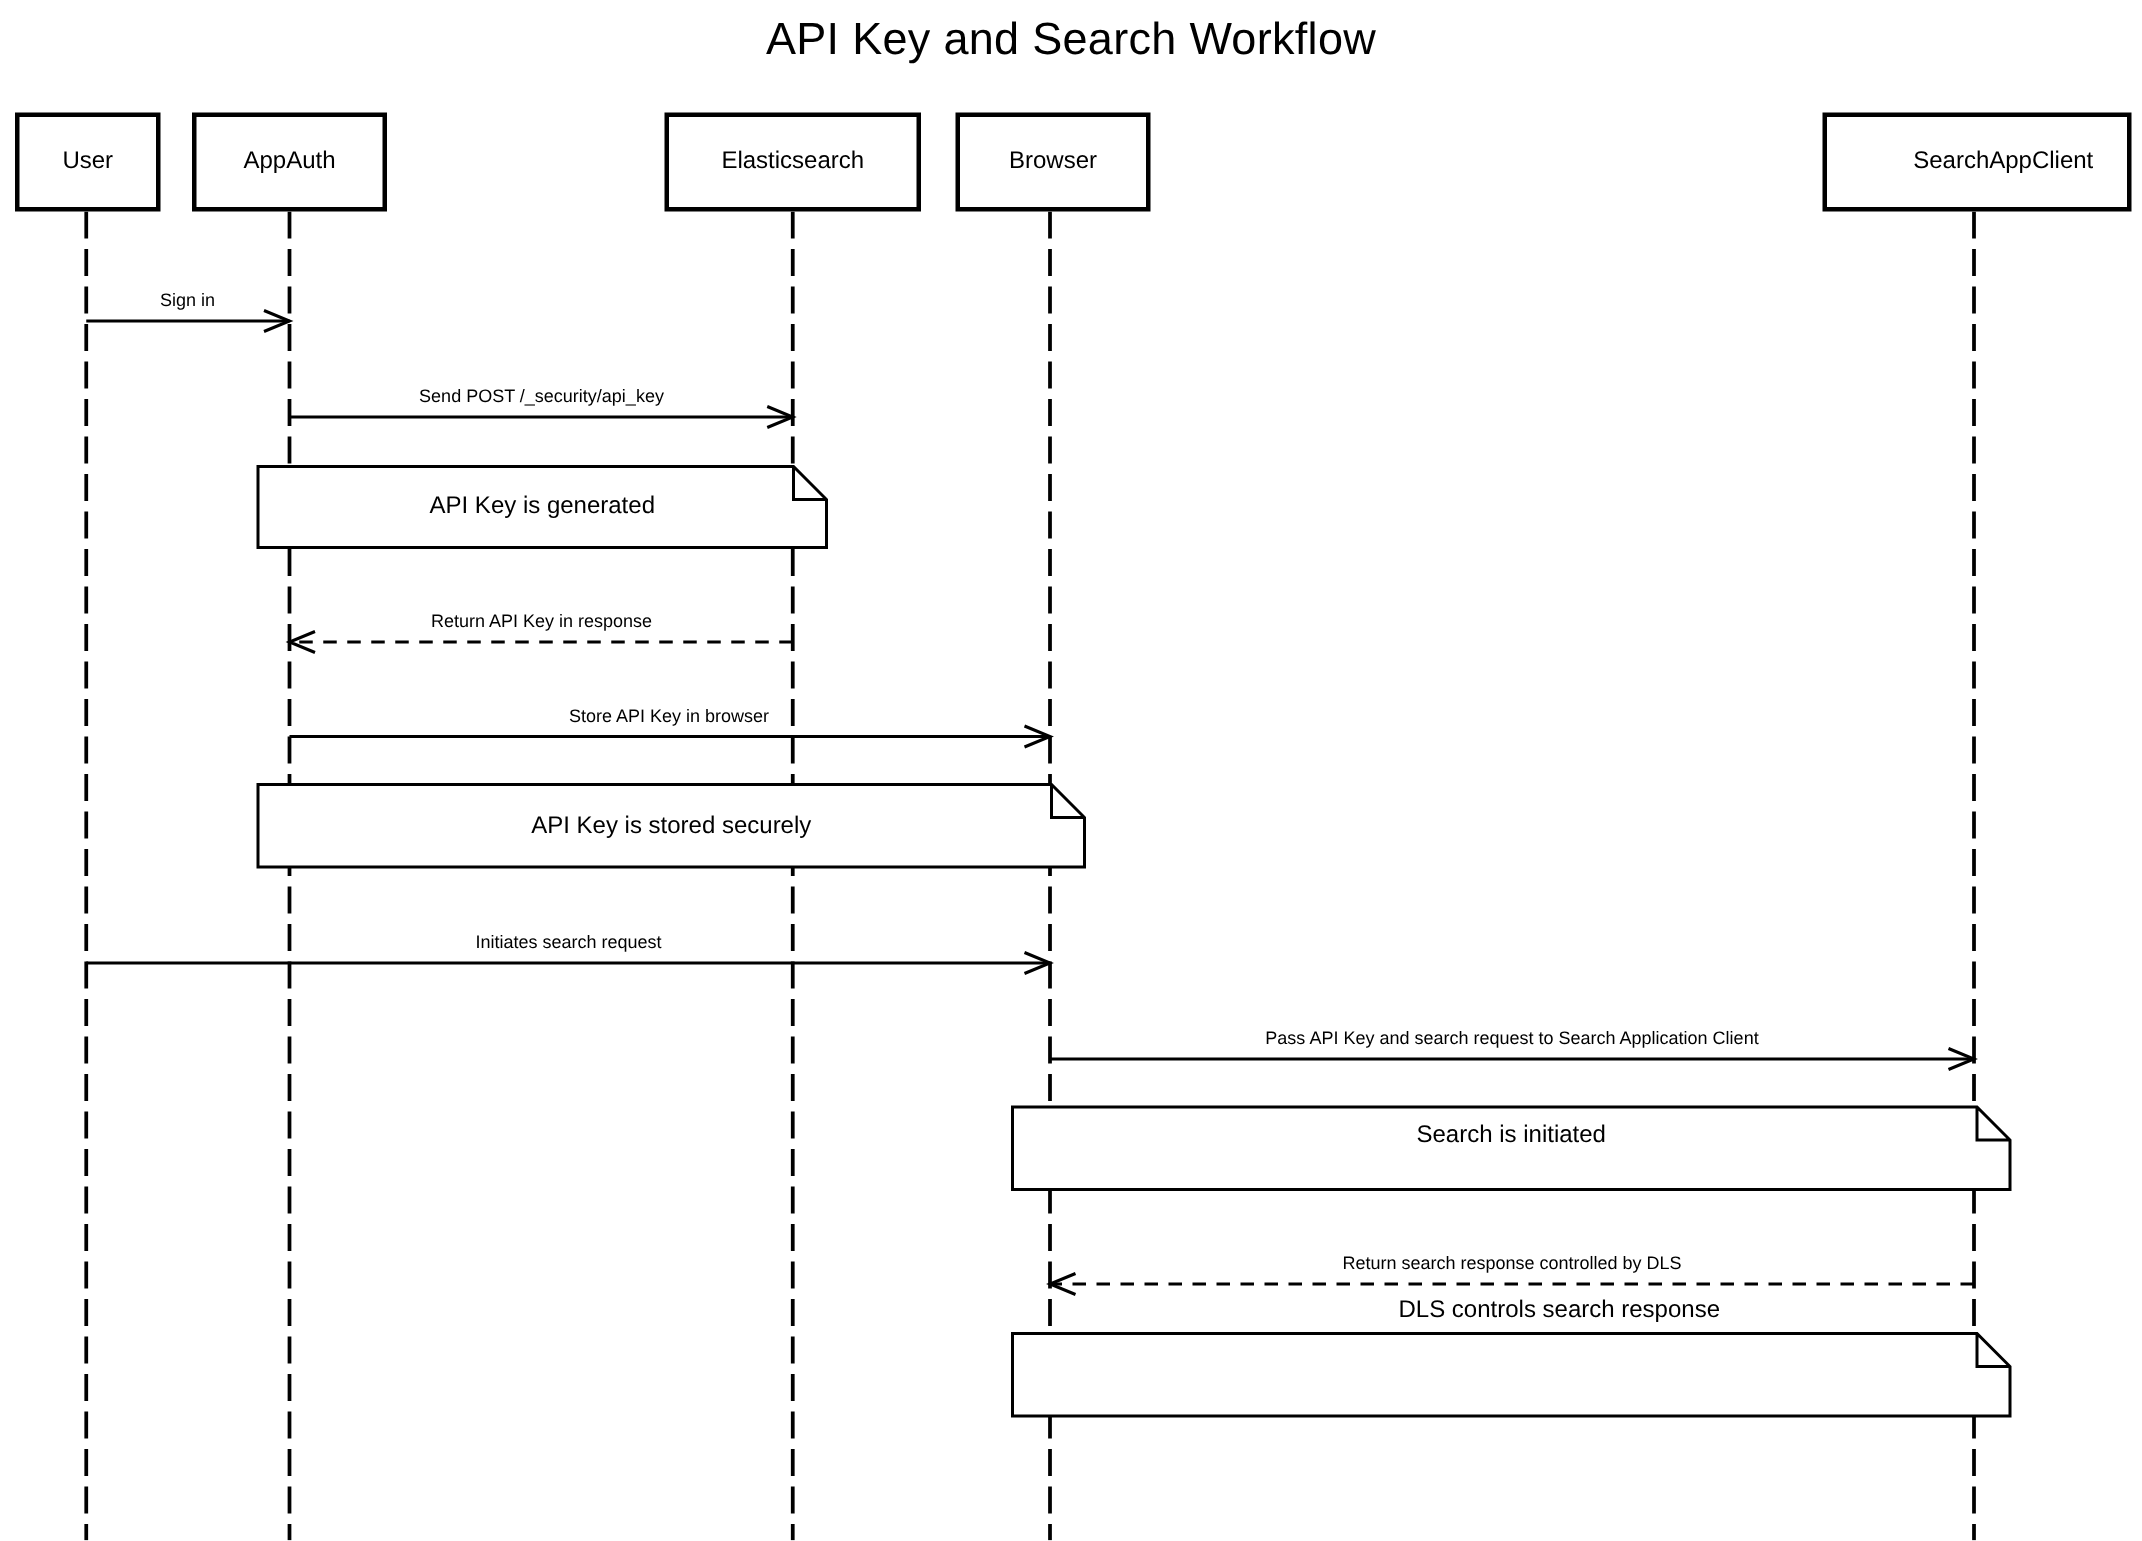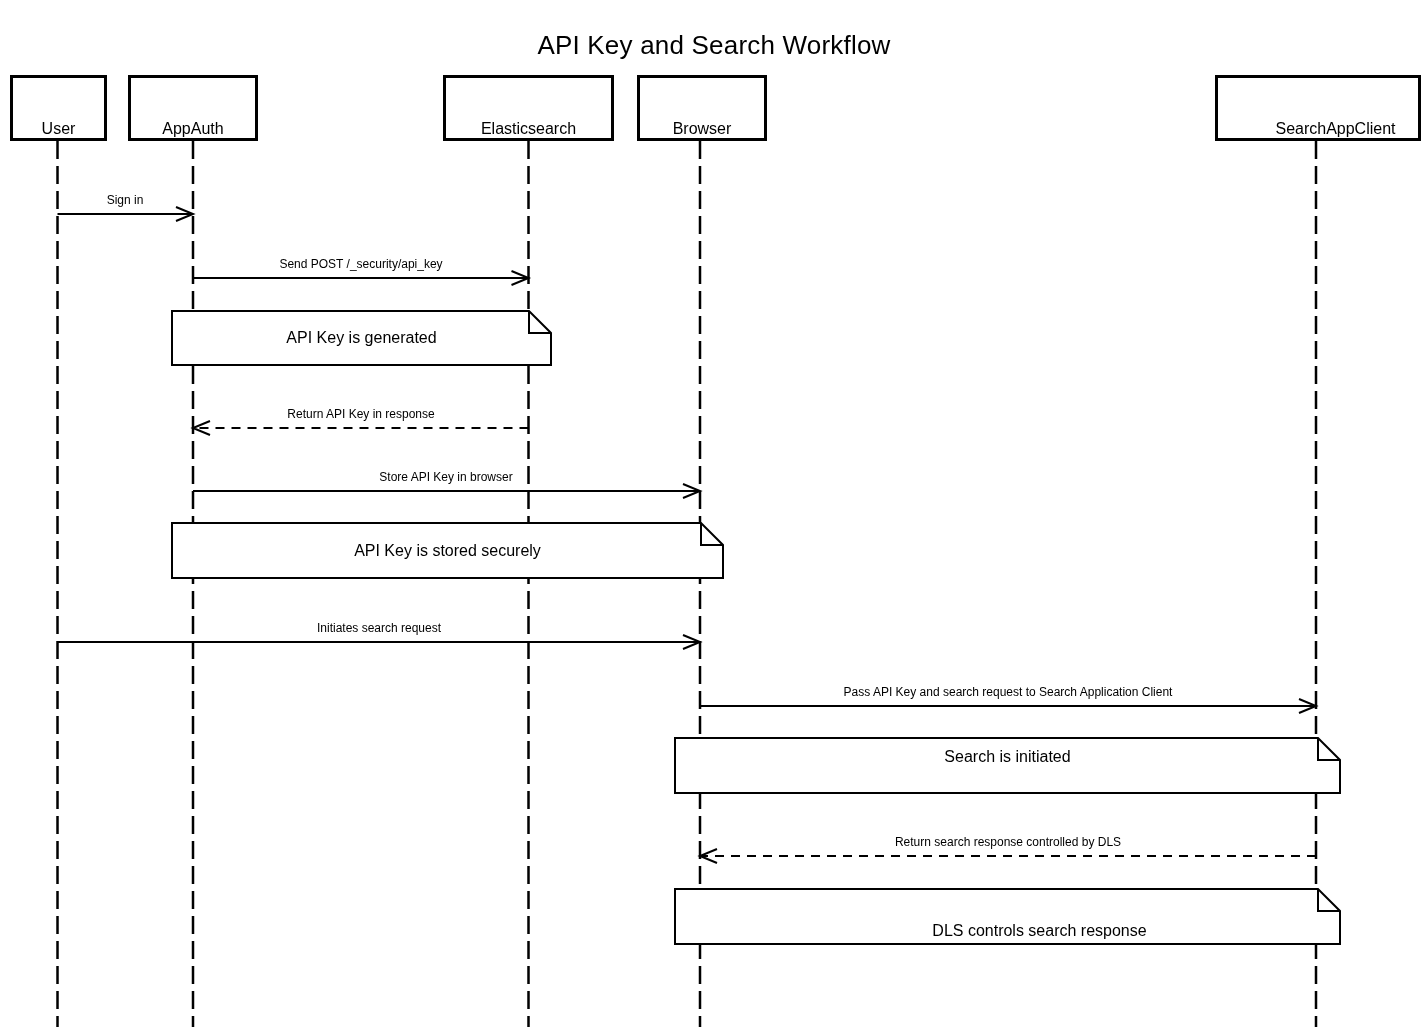--- a/index.html
+++ b/index.html
@@ -22,34 +22,33 @@
     top: 0;
     width: 1428px;
     height: 1027px;
   }
   .diagram-title {
     position: absolute;
     left: 0;
     top: 10px;
     width: 1428px;
     text-align: center;
-    font-size: 26px;
+    font-size: 30px;
     font-weight: 400;
     letter-spacing: 0.2px;
-    margin-top: 20px;
   }
   .participant {
     position: absolute;
     top: 75px;
     height: 66px;
     box-sizing: border-box;
     border: 3px solid #000000;
     background: #ffffff;
     display: flex;
-    align-items: flex-end;
+    align-items: center;
     justify-content: center;
     font-size: 16px;
   }
   .msg-label {
     position: absolute;
     transform: translateX(-50%);
     font-size: 12px;
     line-height: 19px;
     white-space: nowrap;
     background: transparent;
@@ -123,15 +122,15 @@
   <div class="msg-label" style="left:361px; top:255px;">Send POST /_security/api_key</div>
   <div class="msg-label" style="left:361px; top:405px;">Return API Key in response</div>
   <div class="msg-label" style="left:446px; top:468px;">Store API Key in browser</div>
   <div class="msg-label" style="left:379px; top:619px;">Initiates search request</div>
   <div class="msg-label" style="left:1008px; top:683px;">Pass API Key and search request to Search Application Client</div>
   <div class="msg-label" style="left:1008px; top:833px;">Return search response controlled by DLS</div>
 
   <div class="note-text" style="left:172px; top:311px; width:379px; height:54px;">API Key is generated</div>
   <div class="note-text" style="left:172px; top:523px; width:551px; height:55px;">API Key is stored securely</div>
   <div class="note-text" style="left:675px; top:738px; width:665px; height:37px;">Search is initiated</div>
-  <div class="note-text" style="left:675px; top:899px; width:665px; height:64px;padding-left:32px;">DLS controls search response</div>
+  <div class="note-text" style="left:675px; top:842px; width:665px; height:64px;padding-left:32px;">DLS controls search response</div>
 
 </div>
 
 </body></html>

